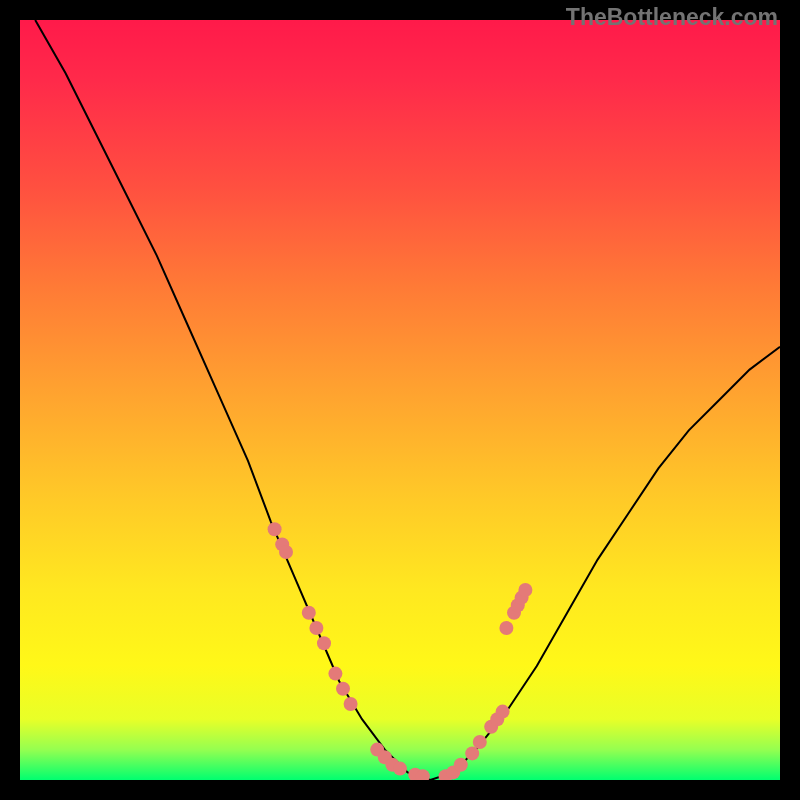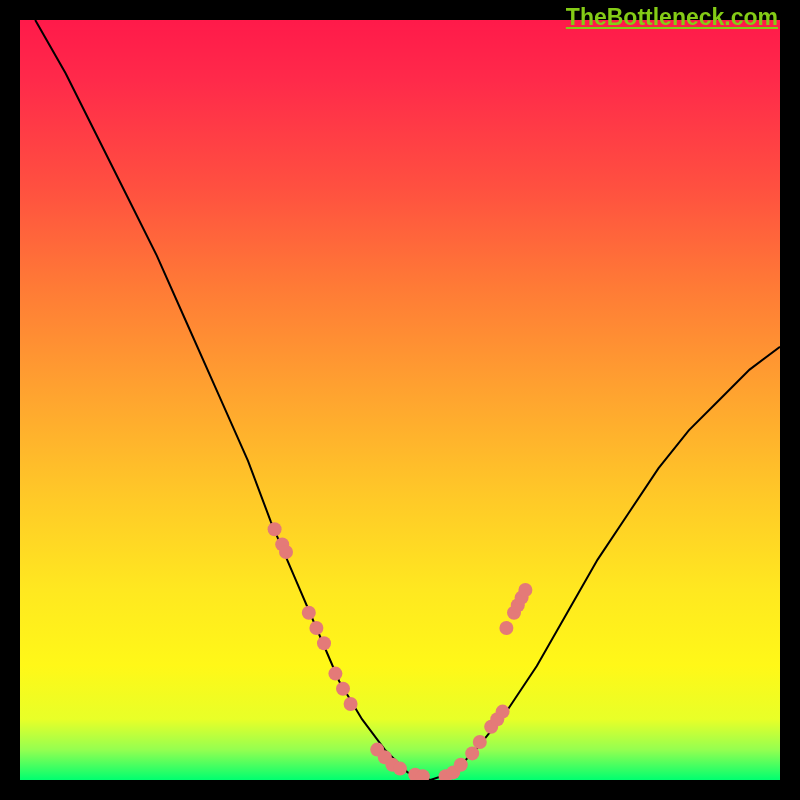--- a/index.html
+++ b/index.html
@@ -30,23 +30,22 @@
       #00ff70 100%
     );
   }
   .watermark {
     position: absolute;
     top: 4px;
     right: 22px;
     font-family: Arial, Helvetica, sans-serif;
     font-size: 23px;
     font-weight: bold;
-    color: #84cc16;
+    color: #737373;
     z-index: 10;
-    text-decoration: underline;
   }
   svg.curve {
     position: absolute;
     left: 0; top: 0;
     width: 760px; height: 760px;
   }
 </style>
 </head>
 <body>
 

